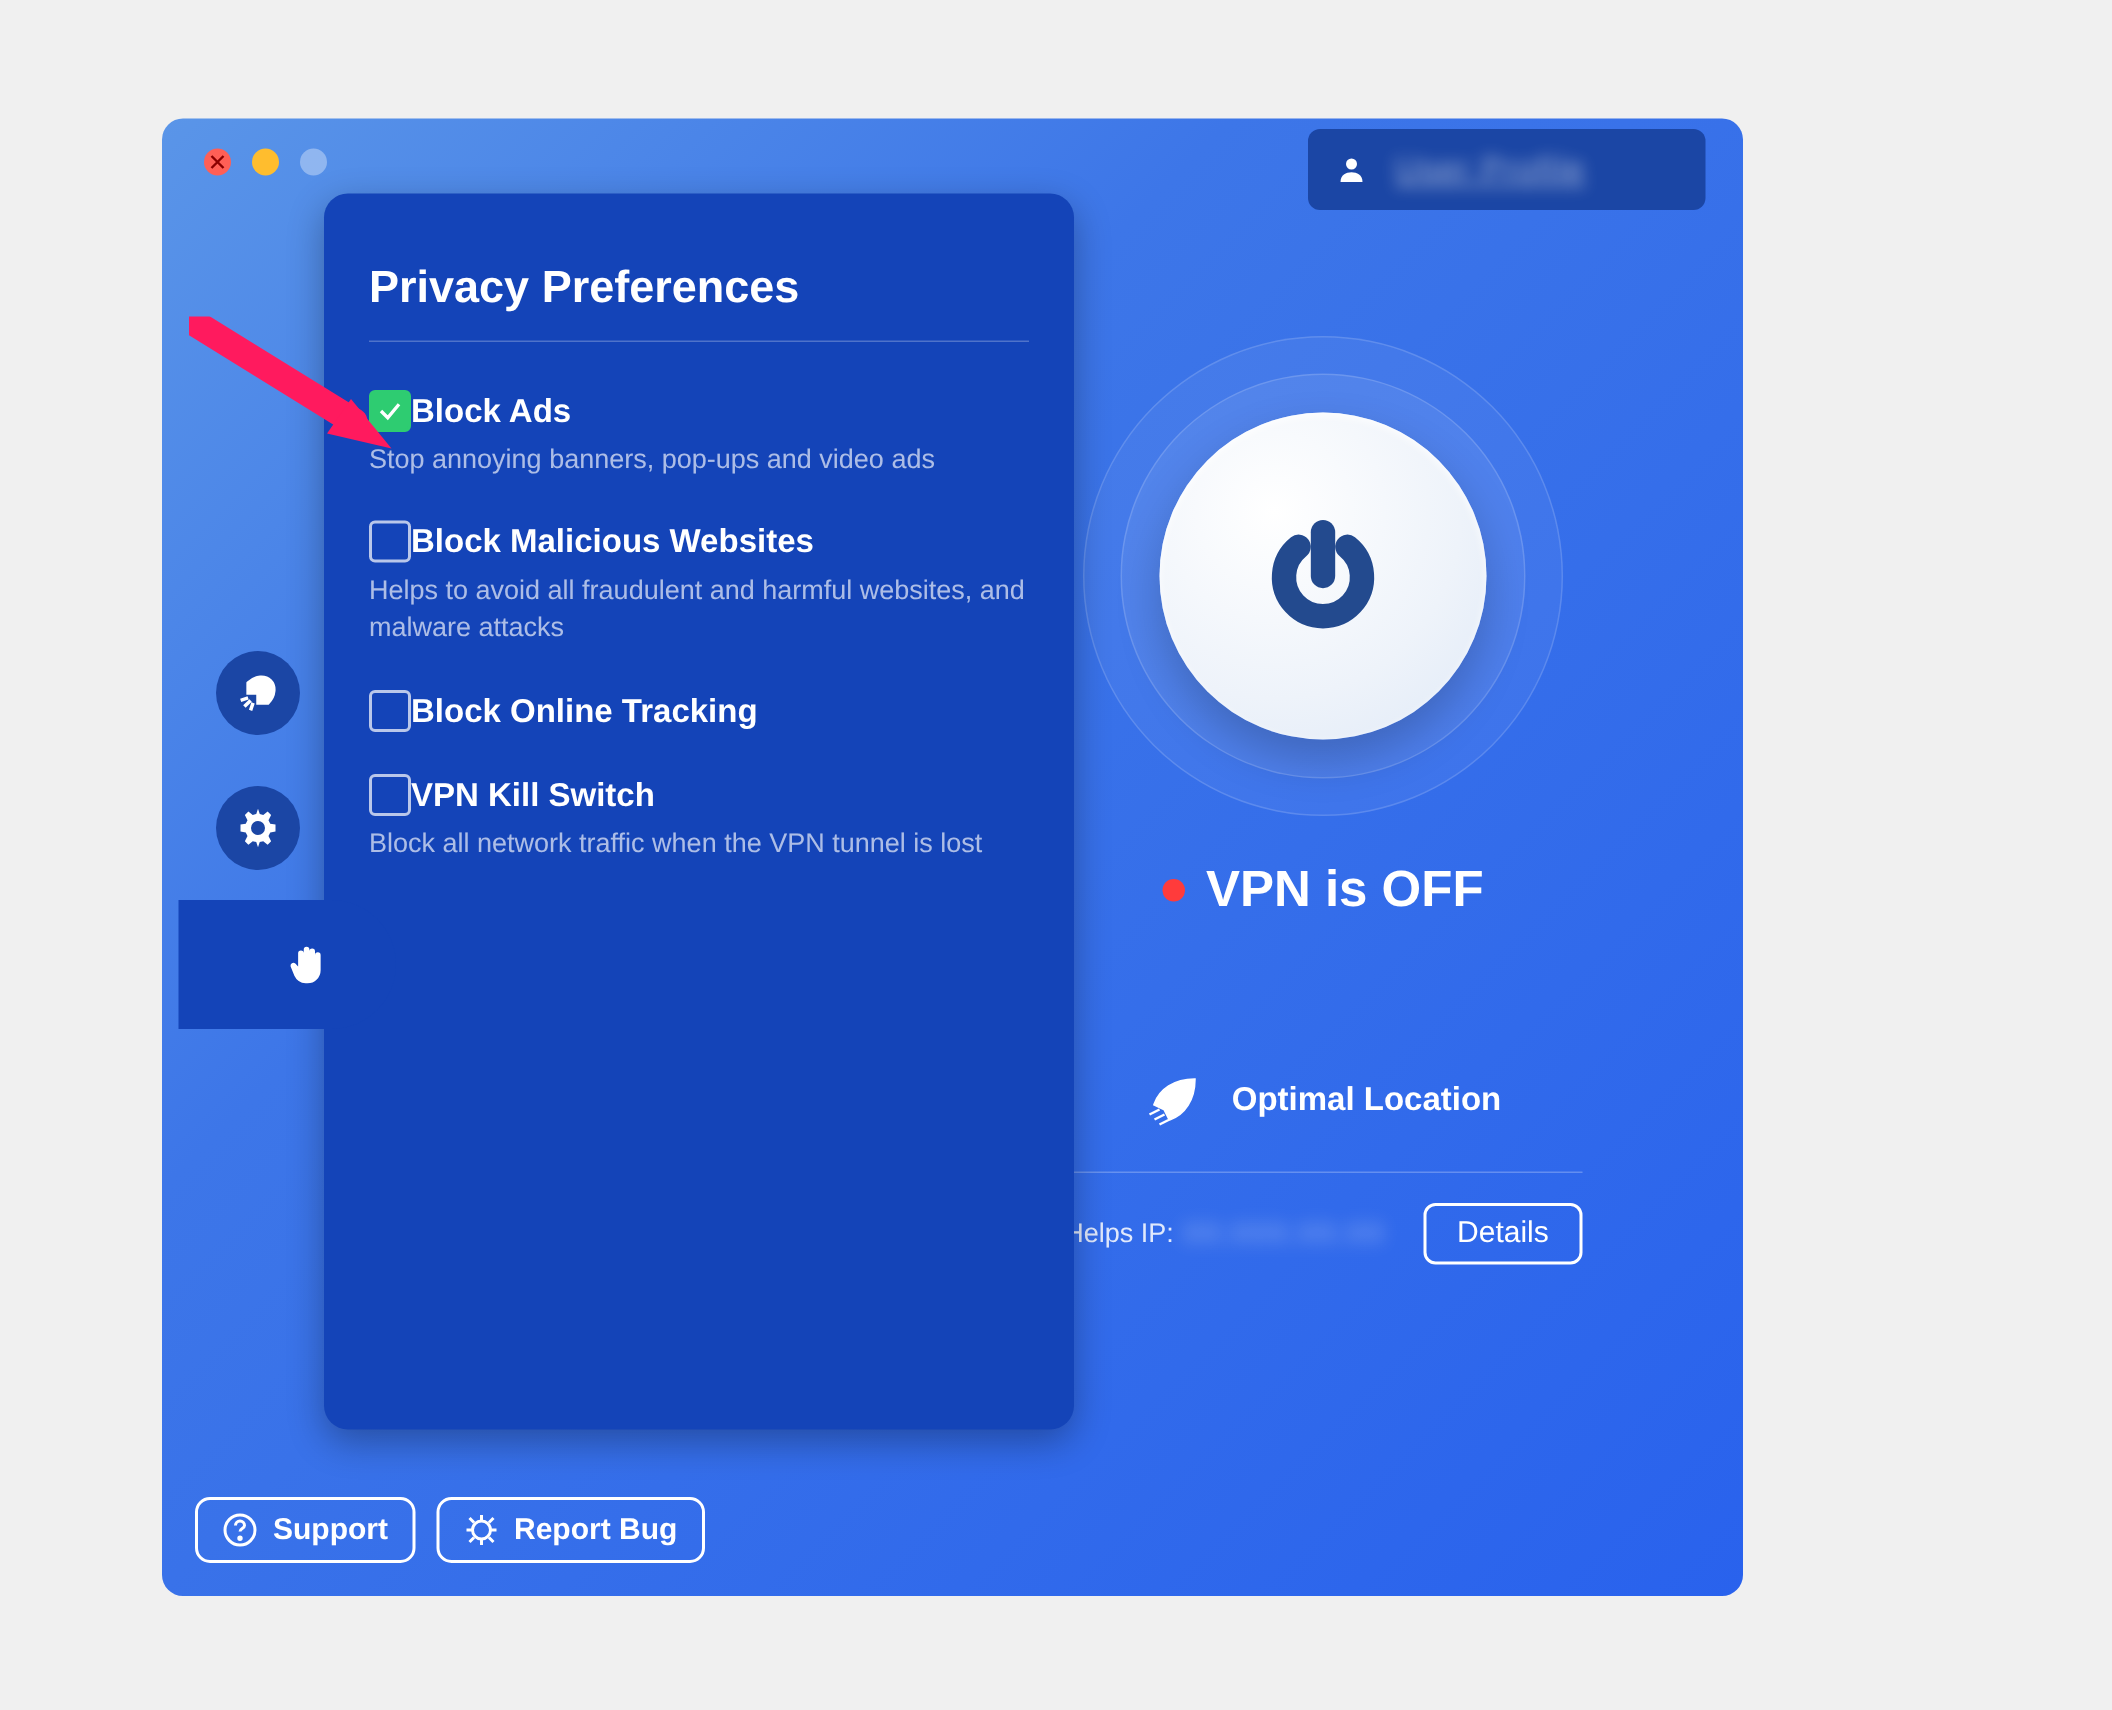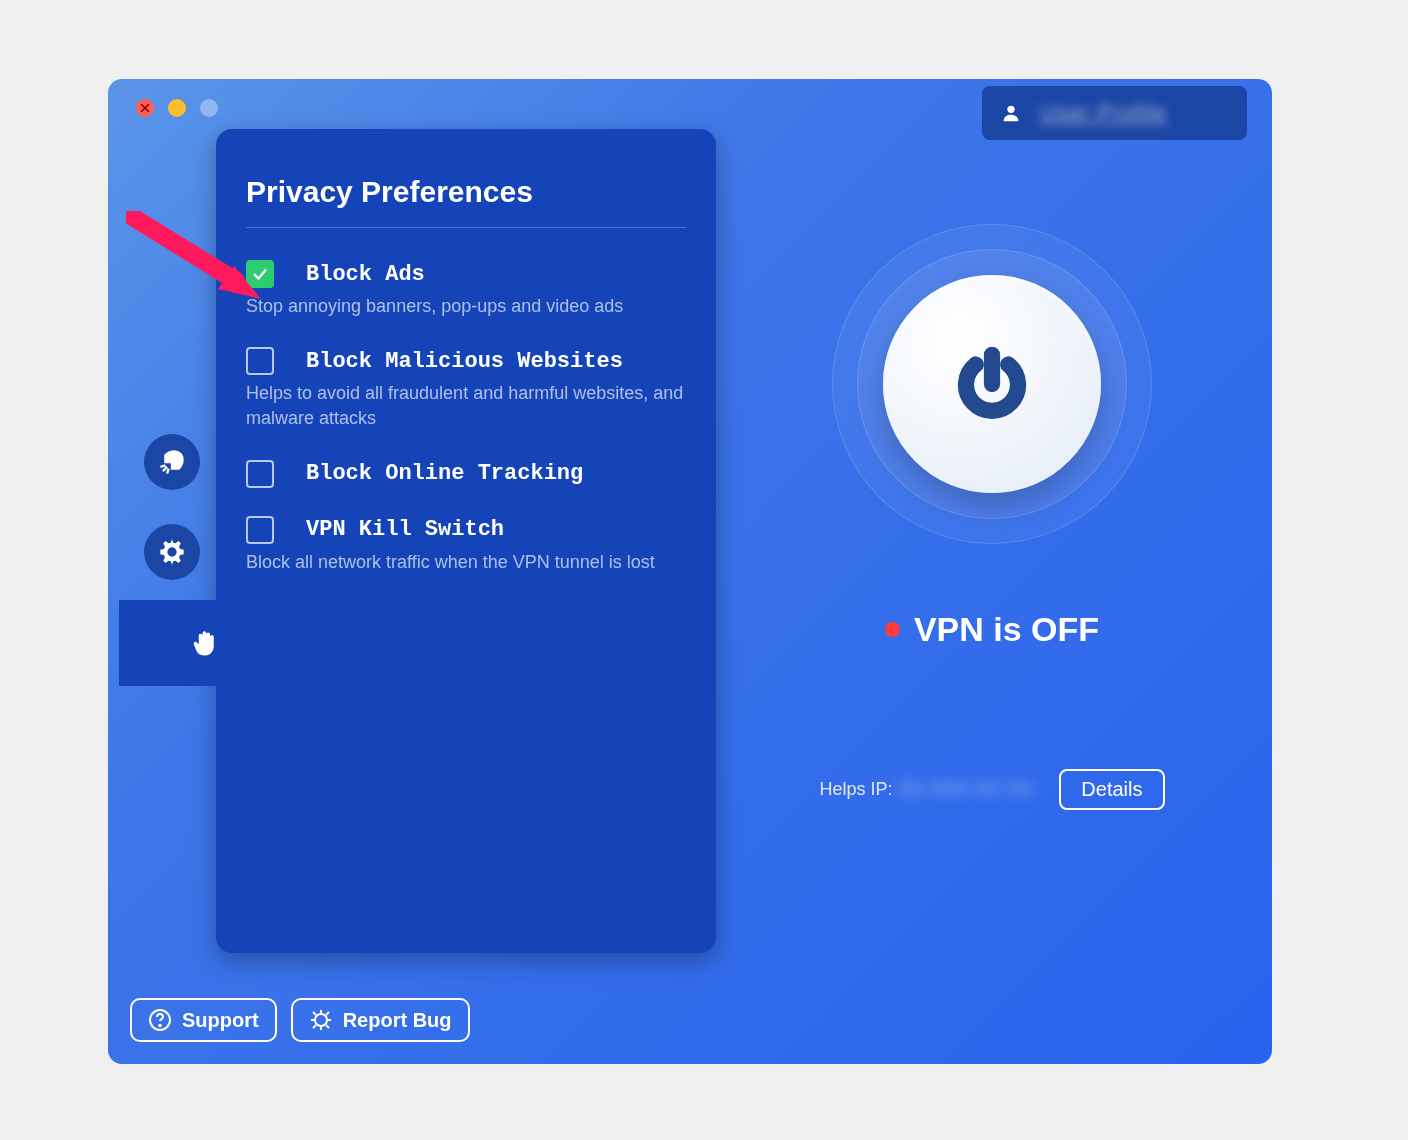--- a/index.html
+++ b/index.html
@@ -19,21 +19,21 @@
       justify-content: center;
     }
     
     .frame {
       width: 1212px;
       height: 1002px;
       position: relative;
     }
     
     .app-window {
-      width: 1164px;
+      width: 1054px;
       height: 985px;
       position: absolute;
       top: 10px;
       left: 10px;
       background: linear-gradient(135deg, #5a95e8 0%, #3d76e8 35%, #2962ed 100%);
       border-radius: 14px;
       overflow: hidden;
     }
     
     .traffic-lights {
@@ -138,22 +138,21 @@
       border: none;
       border-top: 1px solid rgba(255,255,255,0.25);
       margin-bottom: 32px;
     }
     .pref-item {
       margin-bottom: 28px;
     }
     .pref-head {
       display: flex;
       align-items: center;
-      gap: 32px;
-      font-family: Liberation Mono, monospace;
+      gap: 0;
     }
     .pref-title {
       font-size: 22px;
       font-weight: 700;
     }
     .pref-desc {
       font-size: 18px;
       color: rgba(255,255,255,0.65);
       margin-top: 6px;
       line-height: 1.4;
@@ -232,21 +231,21 @@
     .power-btn svg {
       width: 78px;
       height: 78px;
       stroke: #234a8e;
       stroke-width: 5;
       fill: none;
       stroke-linecap: round;
     }
     
     .vpn-status {
-      margin-top: 66px;
+      margin-top: 30px;
       display: flex;
       align-items: center;
       gap: 14px;
     }
     .status-dot {
       width: 15px;
       height: 15px;
       border-radius: 50%;
       background: #ff3b3b;
     }
@@ -443,20 +442,26 @@
           </svg>
         </div>
       </div>
 
       <div class="vpn-status">
         <div class="status-dot"></div>
         <span class="status-text">VPN is OFF</span>
       </div>
 
       <div class="location-card">
+        <div class="top">
+          <svg viewBox="0 0 24 24">
+              <path d="M4 14 C6 8 12 4 20 4 C20 12 16 18 10 20 L8 16 Z M4 14 L8 16 M2 18 L6 16 M4 20 L8 18 M6 22 L10 20" stroke="white" stroke-width="1"></path>
+            </svg>
+          <span class="loc-label">Optimal Location</span>
+        </div>
         <div class="bottom">
           <div class="ip-line">
             <span>Helps IP:</span>
             <span class="blur">XX.XXX.XX.XX</span>
           </div>
           <button class="details-btn">Details</button>
         </div>
       </div>
     </div>
 

